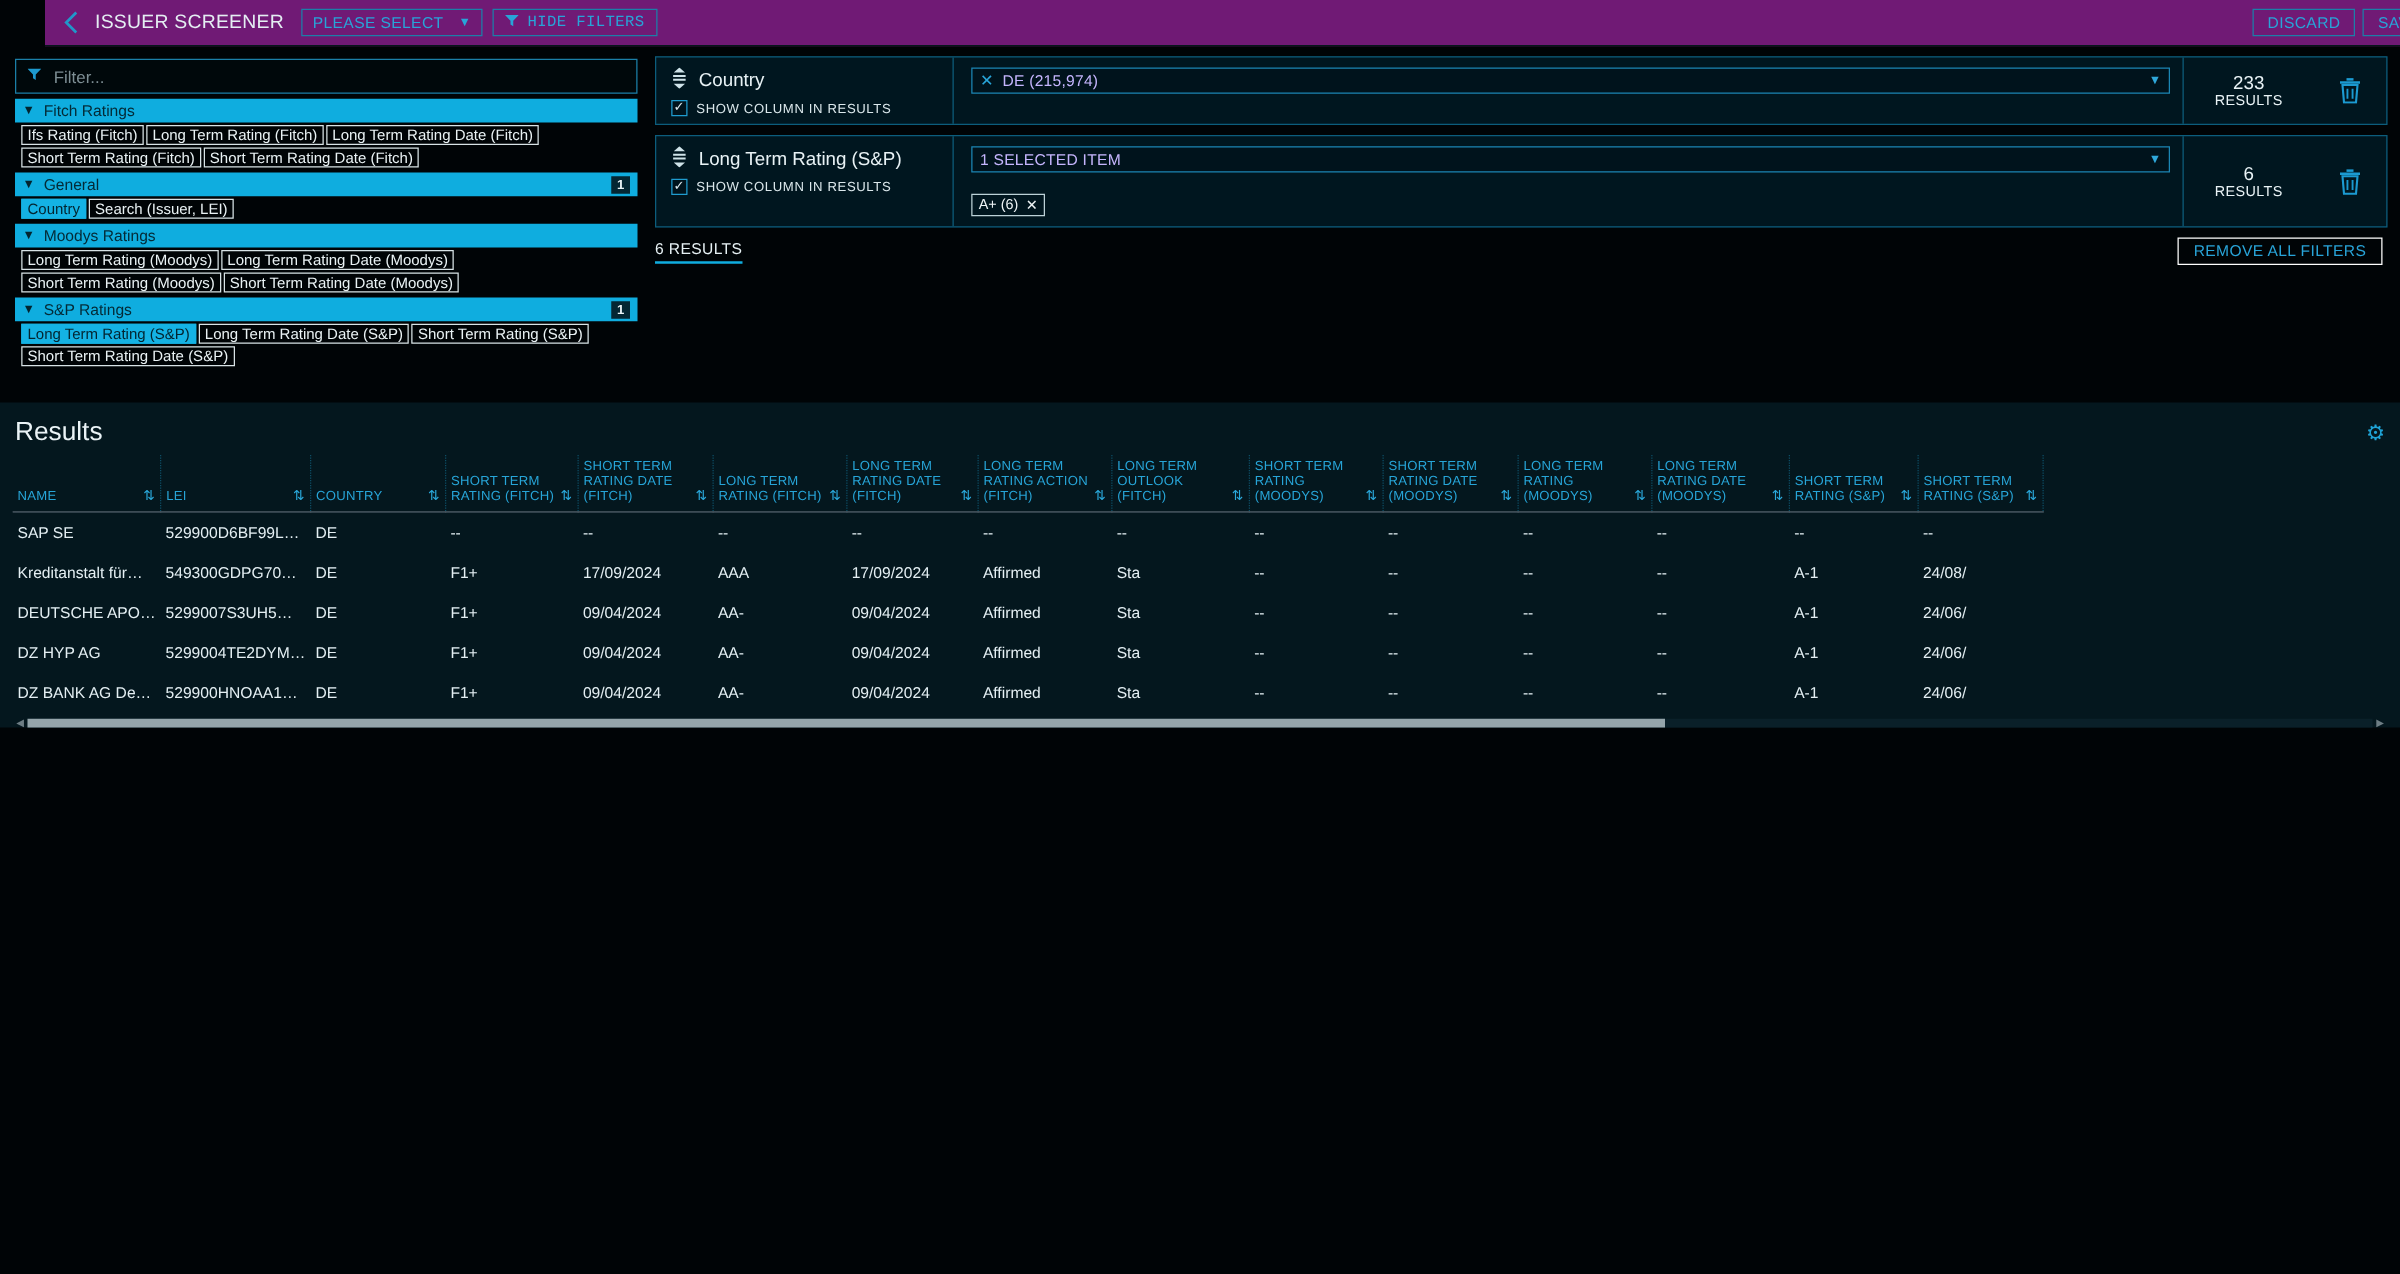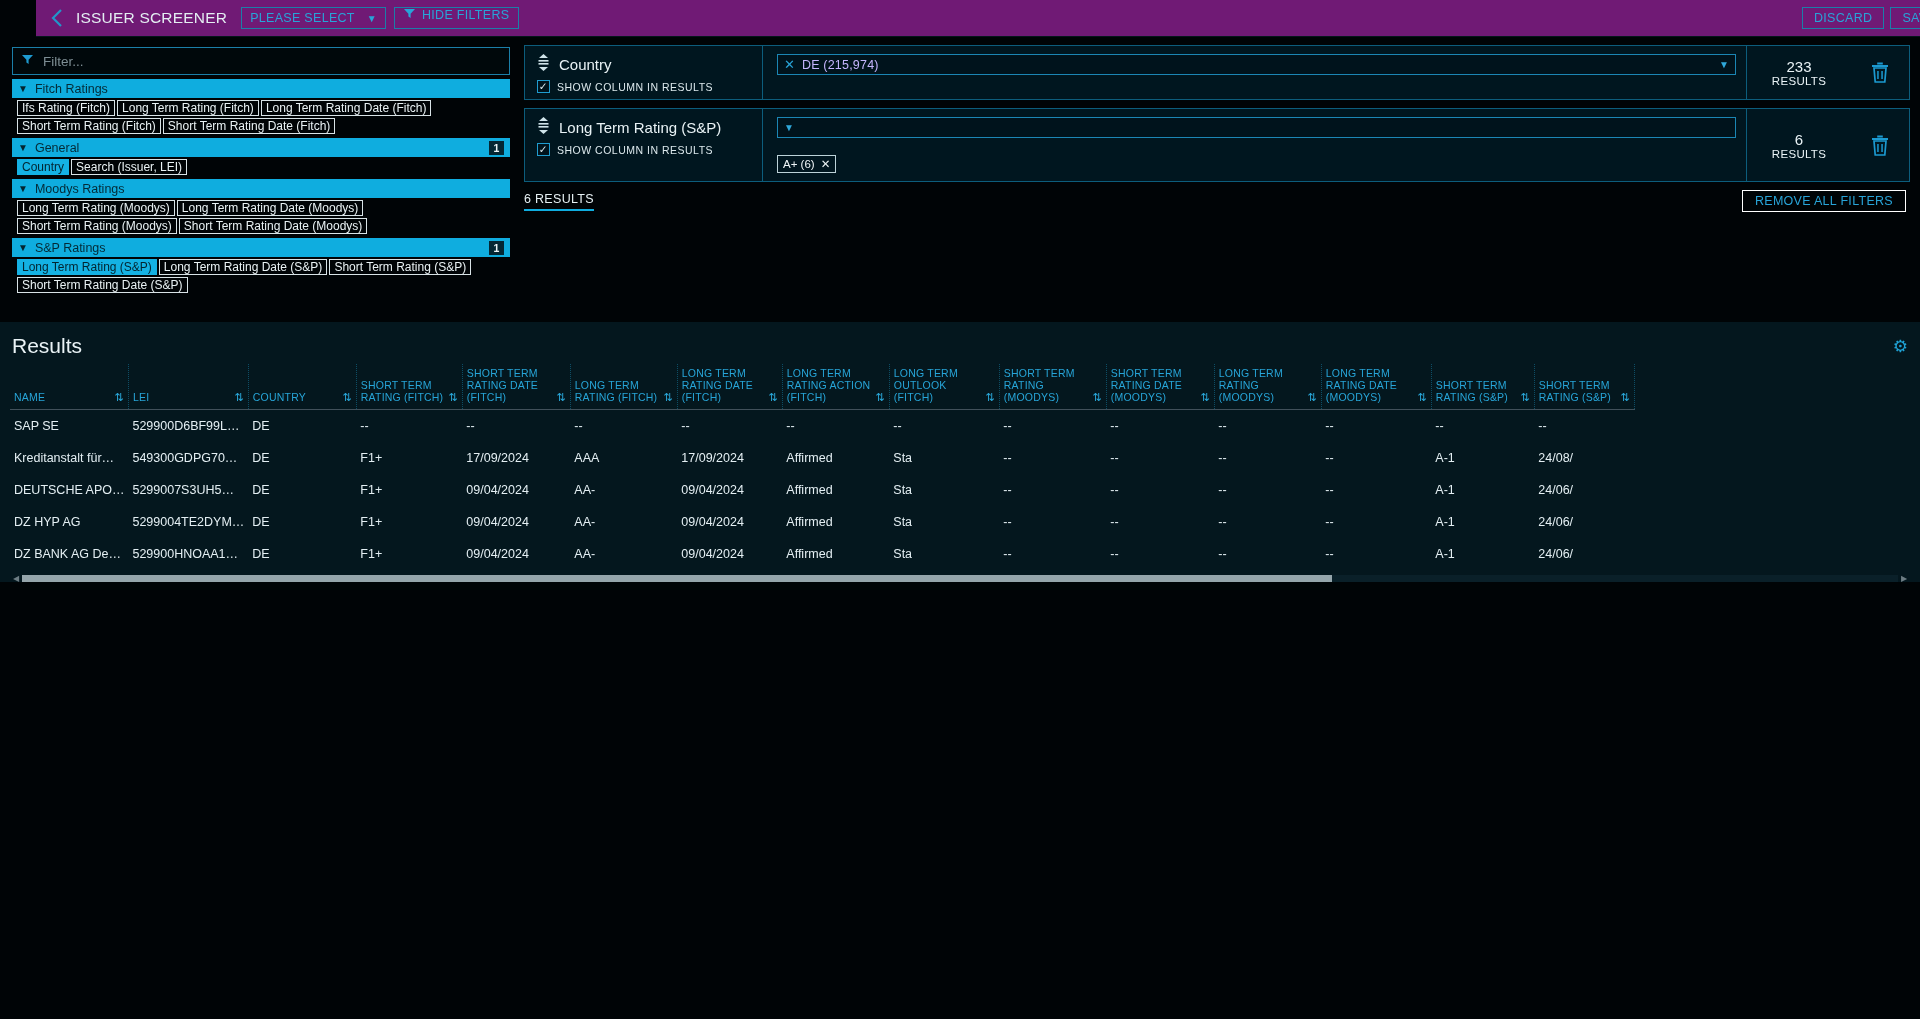--- a/index.html
+++ b/index.html
@@ -40,23 +40,23 @@
     display: flex; align-items: center; gap: 12px;
     cursor: pointer; margin-right: 8px;
     font-family: "Liberation Sans", sans-serif;
   }
   .sel-btn .caret { font-size: 10px; }
   .hf-btn {
     border: 1px solid #1b7fa8;
     color: #28a4d8; background: transparent;
     height: 22px; padding: 0 9px;
     font-size: 12.5px; letter-spacing: .3px;
-    display: flex; gap: 7px;
+    display: flex; align-items: center; gap: 7px;
     cursor: pointer;
-    font-family: Liberation Sans, sans-serif;
+    font-family: Liberation Mono, monospace;
   }
   .spacer { flex: 1; }
   .topright { display: flex; gap: 6px; }
   .tr-btn {
     border: 1px solid #1b7fa8;
     color: #28a4d8; background: transparent;
     height: 22px; padding: 0 11px;
     font-size: 12.5px; letter-spacing: .3px;
     display: flex; align-items: center; cursor: pointer;
     font-family: "Liberation Sans", sans-serif;
@@ -340,20 +340,21 @@
                 </svg></span>
               <span class="t">Long Term Rating (S&amp;P)</span>
             </div>
             <div class="fc-check">
               <span class="cbx">✓</span>
               <span>SHOW COLUMN IN RESULTS</span>
             </div>
           </div>
           <div class="fc-mid">
             <div class="combo">
+              <span class="ctext">1 SELECTED ITEM</span>
               <span class="cchev">▼</span>
             </div>
             <div class="tokens">
               <span class="token">
                 <span>A+ (6)</span>
                 <span>✕</span>
               </span>
             </div>
           </div>
           <div class="fc-right">

